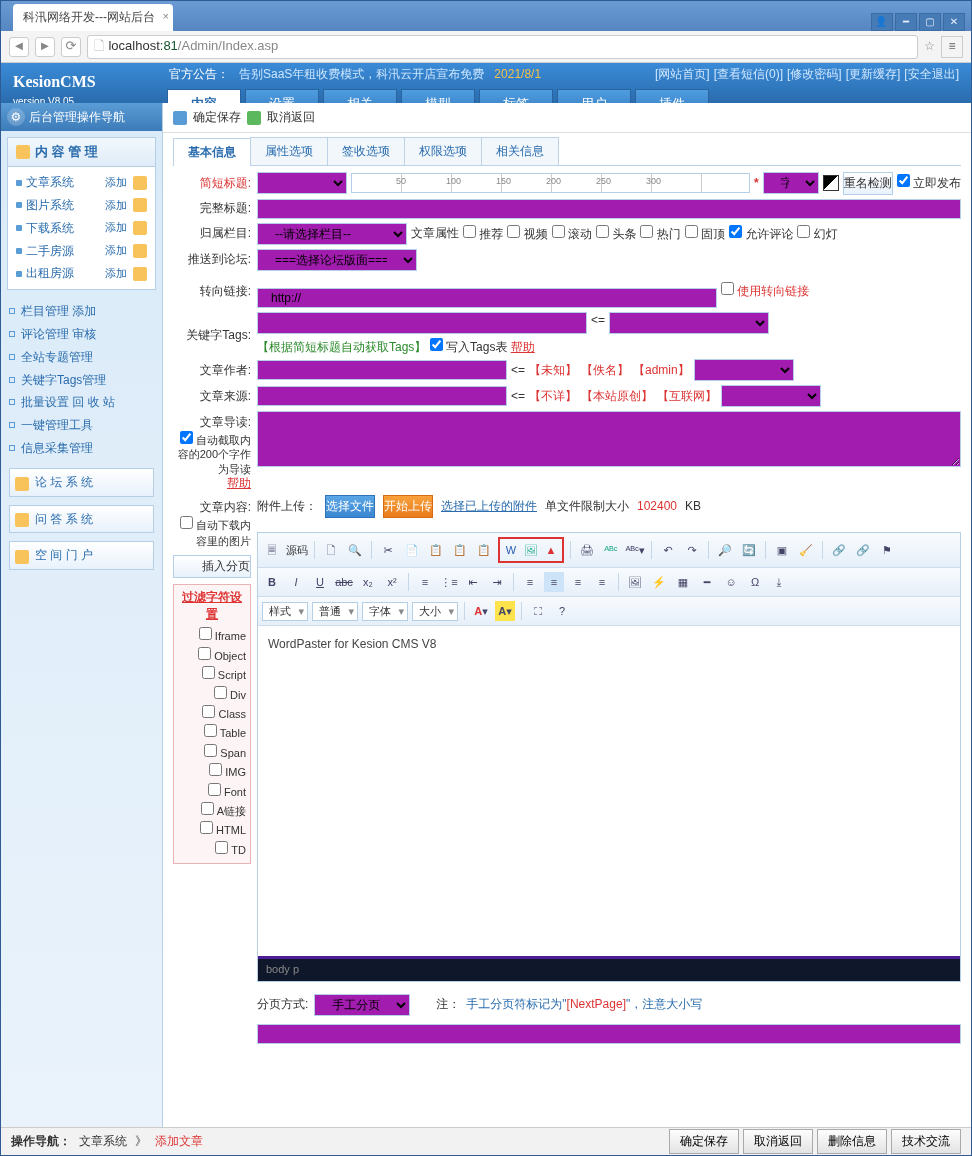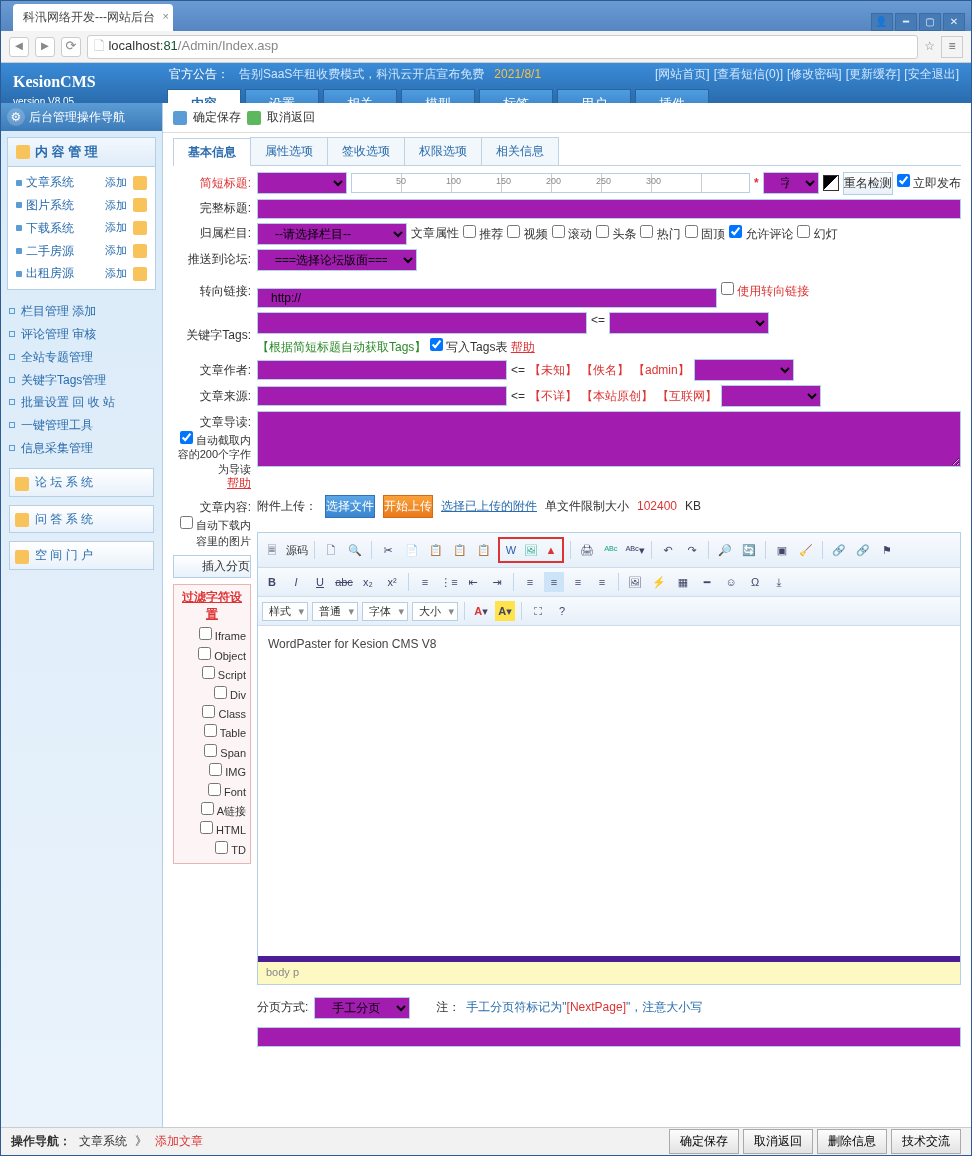--- a/index.html
+++ b/index.html
@@ -67,21 +67,21 @@
 .btn.blue{background:linear-gradient(#5aa6e6,#3a86d0);color:#fff;border-color:#2e72b8}
 .red{color:#d33}
 .green{color:#2a8a2a}
 .editor{border:1px solid #b4cfe6;margin-top:4px}
 .etoolbar{background:linear-gradient(#f8fbfe,#e6eff9);border-bottom:1px solid #cddded;padding:4px;display:flex;flex-wrap:wrap;gap:4px;align-items:center}
 .etoolbar .sep{width:1px;height:18px;background:#c4d6e8;margin:0 2px}
 .ebtn{width:20px;height:20px;border:1px solid transparent;display:flex;align-items:center;justify-content:center;font-size:11px;color:#446;cursor:pointer}
 .esel{border:1px solid #b4cfe6;background:#fff;padding:1px 16px 1px 6px;font-size:11px;position:relative}
 .esel::after{content:"▾";position:absolute;right:3px;color:#888}
 .earea{min-height:330px;padding:10px;font-size:12px;color:#444}
-.epath{border-top:6px solid #4c1d95;padding:3px 8px;font-size:11px;color:#888;background:#fef9c3}
+.epath{border-top:3px solid #4c1d95;padding:3px 8px;font-size:11px;color:#888;background:#0f172a}
 .filterbox{border:1px solid #e8b4b4;background:#fdf5f5;padding:4px;margin-top:6px}
 .filterbox h5{color:#d33;font-size:12px;text-align:center;text-decoration:underline;margin-bottom:4px}
 .filterbox label{display:block;font-size:11px;padding:1px 0}
 .bottombar{height:28px;border-top:1px solid #ccc;background:#f2f2f2;display:flex;align-items:center;padding:0 10px;gap:8px;font-size:12px}
 .bottombar .btns{margin-left:auto;display:flex;gap:4px}
 .gbtn{border:1px solid #aaa;background:linear-gradient(#fdfdfd,#e3e3e3);padding:3px 10px;font-size:12px}
 </style>
 </head>
 <body>
 

